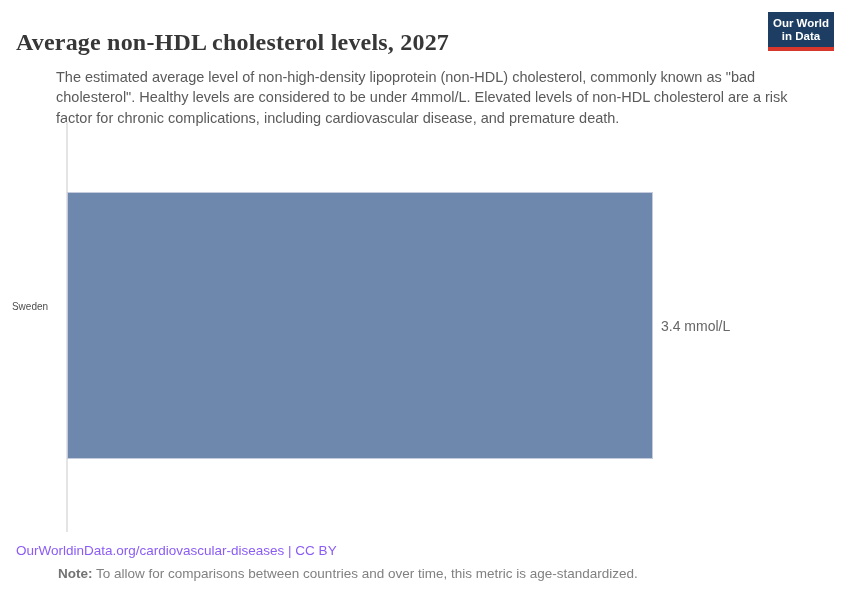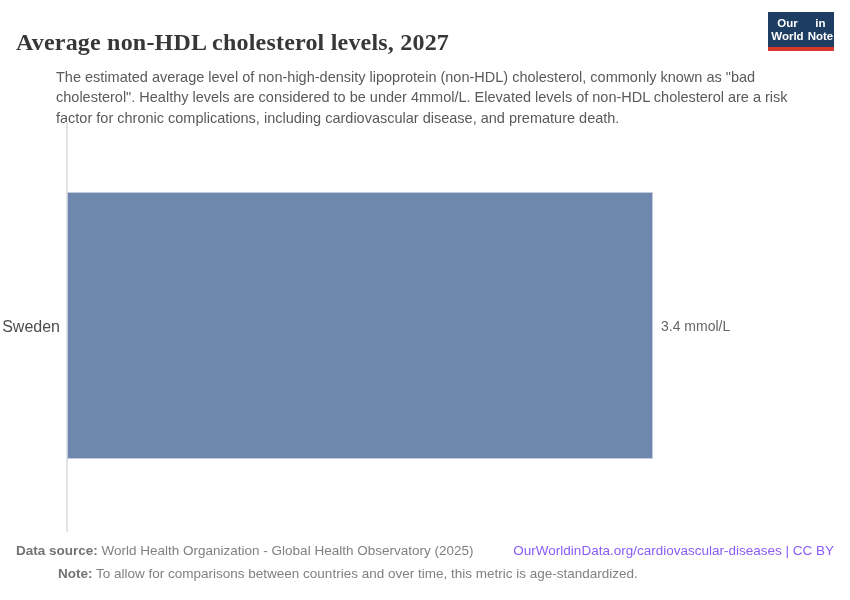--- a/index.html
+++ b/index.html
@@ -11,38 +11,38 @@
     position:absolute;left:16px;top:13px;
     font-family:"Liberation Serif", "DejaVu Serif", serif;
     font-weight:700;font-size:24px;color:#373737;letter-spacing:0.2px;
   }
   .subtitle{
     position:absolute;left:16px;top:52px;width:748px;
     font-size:14.5px;line-height:1.42;color:#5a5a5a;margin-left:40px;
   }
   .logo{
     position:absolute;top:12px;right:16px;width:66px;height:35px;
-    display:flex;align-items:center;justify-content:center;
+    display:flex;flex-direction:column;align-items:center;justify-content:center;
     border-bottom:4px solid;text-align:center;
   }
   .logo span{
     color:#ffffff;font-weight:700;font-size:11.5px;line-height:13px;display:block;
   }
   .axis-line{
     position:absolute;left:66px;top:122px;width:2px;height:410px;background:#e4e4e4;
   }
   .bar-track{
     position:absolute;left:67px;top:192px;width:586px;height:267px;
   }
   .bar{
     height:100%;box-sizing:border-box;border:1px solid #c3cbdd;
   }
   .entity-label{
-    position:absolute;left:0;top:318px;width:60px;text-align:right;
-    font-size:16px;color:#4d4d4d;
+    position:absolute;left:0;top:301px;width:60px;text-align:center;
+    font-size:10px;color:#4d4d4d;
   }
   .value-label{
     position:absolute;left:661px;top:318px;font-size:14px;color:#666666;white-space:nowrap;text-align:center;
   }
   .footer-line1{
     position:absolute;left:16px;right:16px;top:543px;
     display:flex;justify-content:space-between;align-items:baseline;
     font-size:13.5px;color:#818181;
   }
   .footer-line2{
@@ -54,35 +54,32 @@
 </style>
 </head>
 <body>
 
 <h1 class="title">Average non-HDL cholesterol levels, 2027</h1>
 
 <p class="subtitle">The estimated average level of non-high-density lipoprotein (non-HDL) cholesterol, commonly known as "bad cholesterol". Healthy levels are considered to be under 4mmol/L. Elevated levels of non-HDL cholesterol are a risk factor for chronic complications, including cardiovascular disease, and premature death.</p>
 
 <div class="logo" title="Our World" style="background: rgb(29, 61, 99); border-bottom-color: rgb(217, 54, 44);">
   <span>Our World</span>
-  <span>in Note</span>
+  <span>in Data</span>
 </div>
 
 <div class="axis-line"></div>
 
 <div class="entity-label">Sweden</div>
 
 <div class="bar-track">
   <div class="bar" style="width: 100%; background: rgb(110, 135, 173);"></div>
 </div>
 
 <div class="value-label">3.4 mmol/L</div>
 
 <div class="footer-line1">
-  <div>
-    <span class="footer-bold">Data source:</span><span> World Health Organization - Global Health Observatory (2025)</span>
-  </div>
   <div class="footer-link">OurWorldinData.org/cardiovascular-diseases | CC BY</div>
 </div>
 
 <div class="footer-line2">
   <span class="footer-bold">Note:</span><span> To allow for comparisons between countries and over time, this metric is age-standardized.</span>
 </div>
 
 </body></html>

